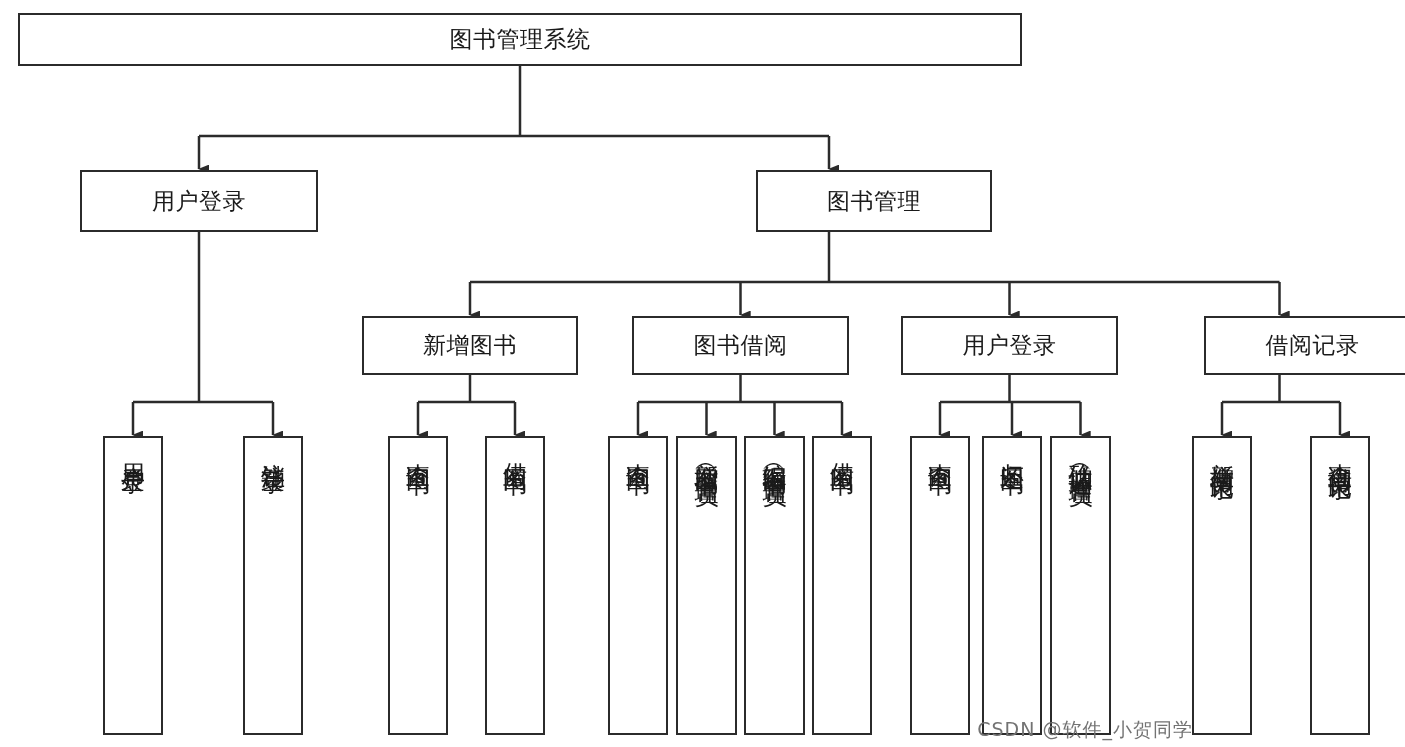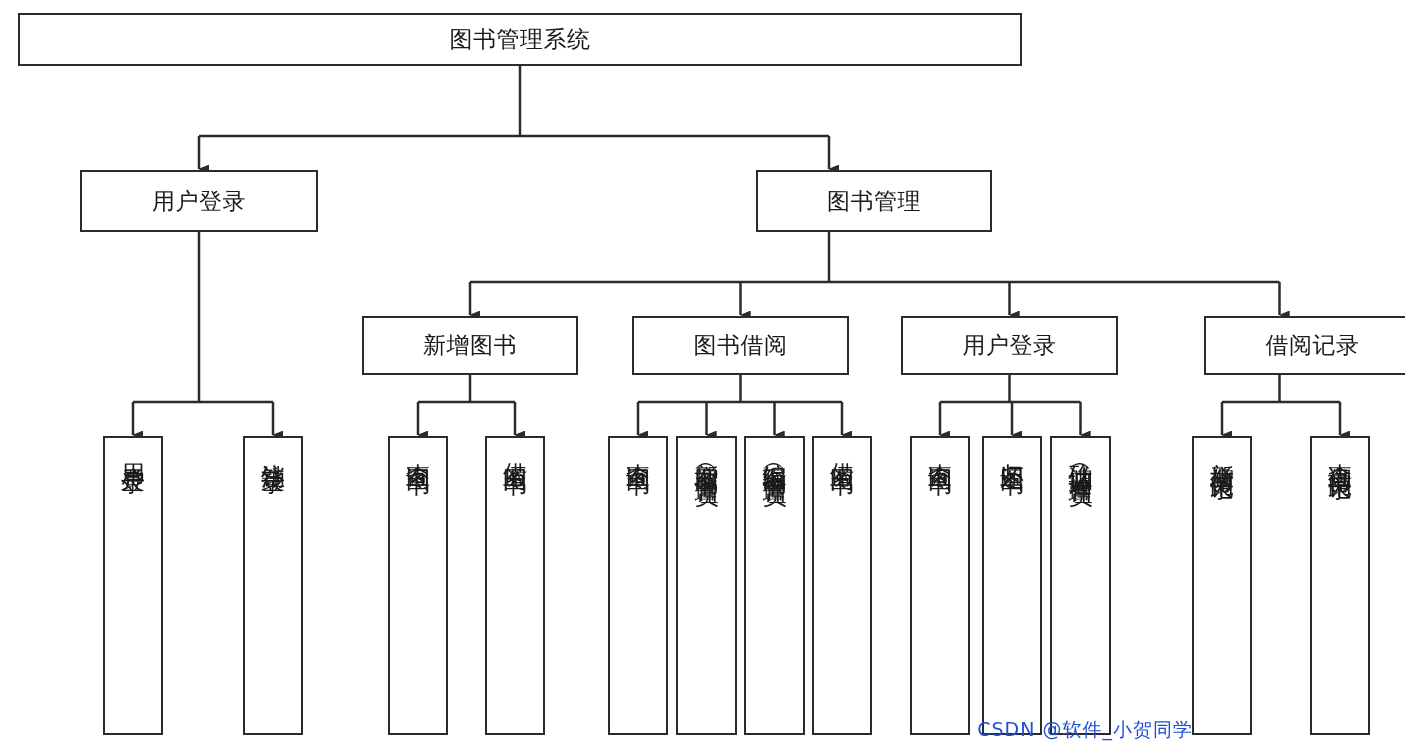--- a/index.html
+++ b/index.html
@@ -61,21 +61,21 @@
     text-orientation: upright;
     letter-spacing: 3px;
     line-height: 1;
     white-space: nowrap;
   }
   .watermark {
     position: absolute;
     right: 10px;
     bottom: 4px;
     font-size: 19px;
-    color: #1d4ed8;
+    color: #737373;
     letter-spacing: 1px;
     white-space: nowrap;
     font-family: "DejaVu Sans", "Liberation Sans", sans-serif;
   }
 </style>
 </head>
 <body>
 
 <div id="diagram-root">
   <svg class="edges" viewBox="0 0 1405 747">

